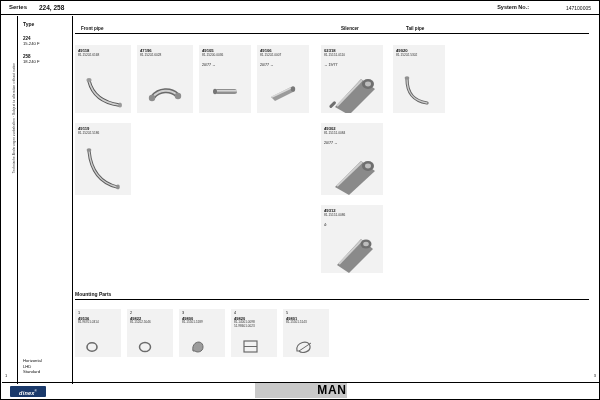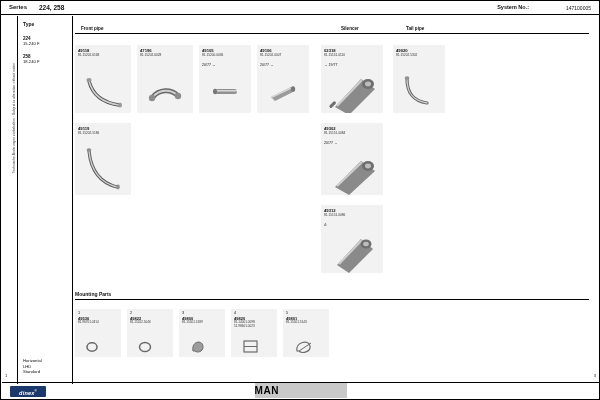--- a/index.html
+++ b/index.html
@@ -70,22 +70,22 @@
     text-align:center;
     line-height:11px;
     letter-spacing:.2px;
   }
   .logo .sup{font-size:3px;vertical-align:super;font-style:normal;}
   .manbox{
     position:absolute;left:50%;transform:translateX(-50%);
     top:0px;width:92px;height:15px;
     background:#c9c9c9;
     color:#000;
-    font-size:10px;font-weight:bold;
-    text-align:left;line-height:15px;
+    font-size:12px;font-weight:bold;
+    text-align:right;line-height:15px;
     letter-spacing:.6px;
   }
   .pagenum-l{position:absolute;left:3px;top:-10px;font-size:4px;}
   .pagenum-r{position:absolute;right:3px;top:-10px;font-size:4px;}
 
   
   .typecol{
     position:absolute;left:18px;top:15px;width:54px;height:368px;
     border-right:1px solid #000;
     box-sizing:border-box;

